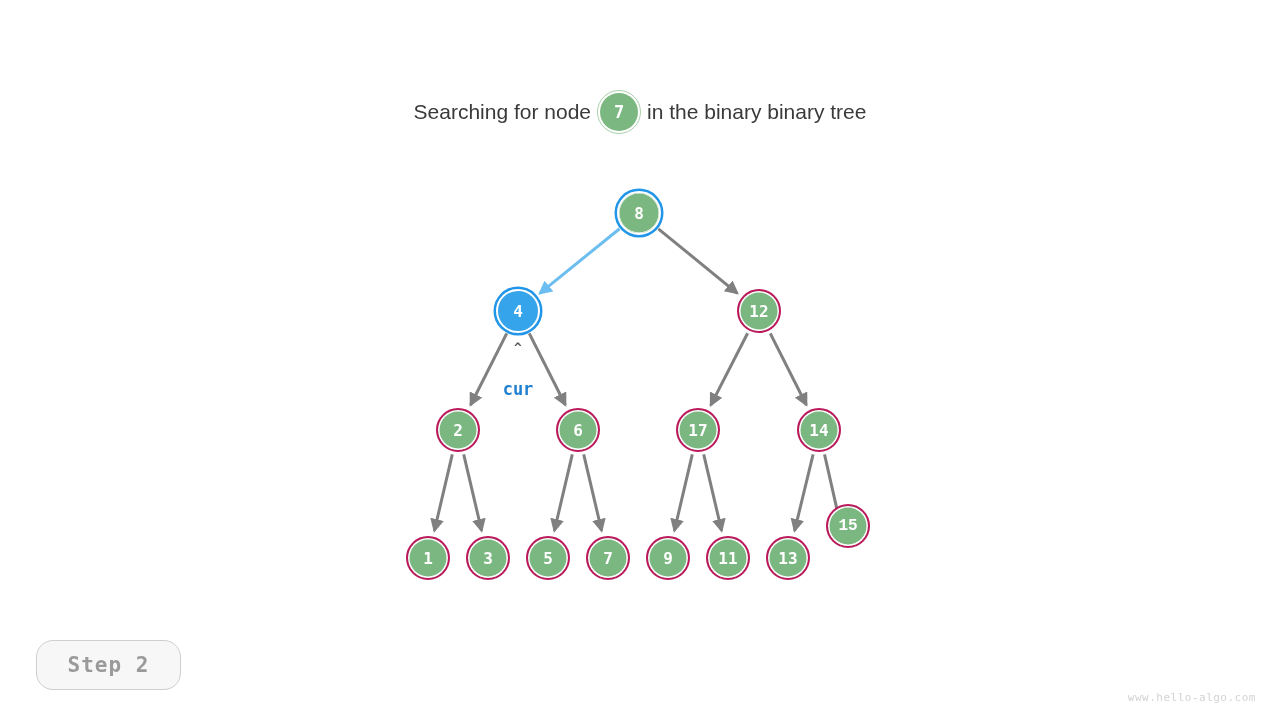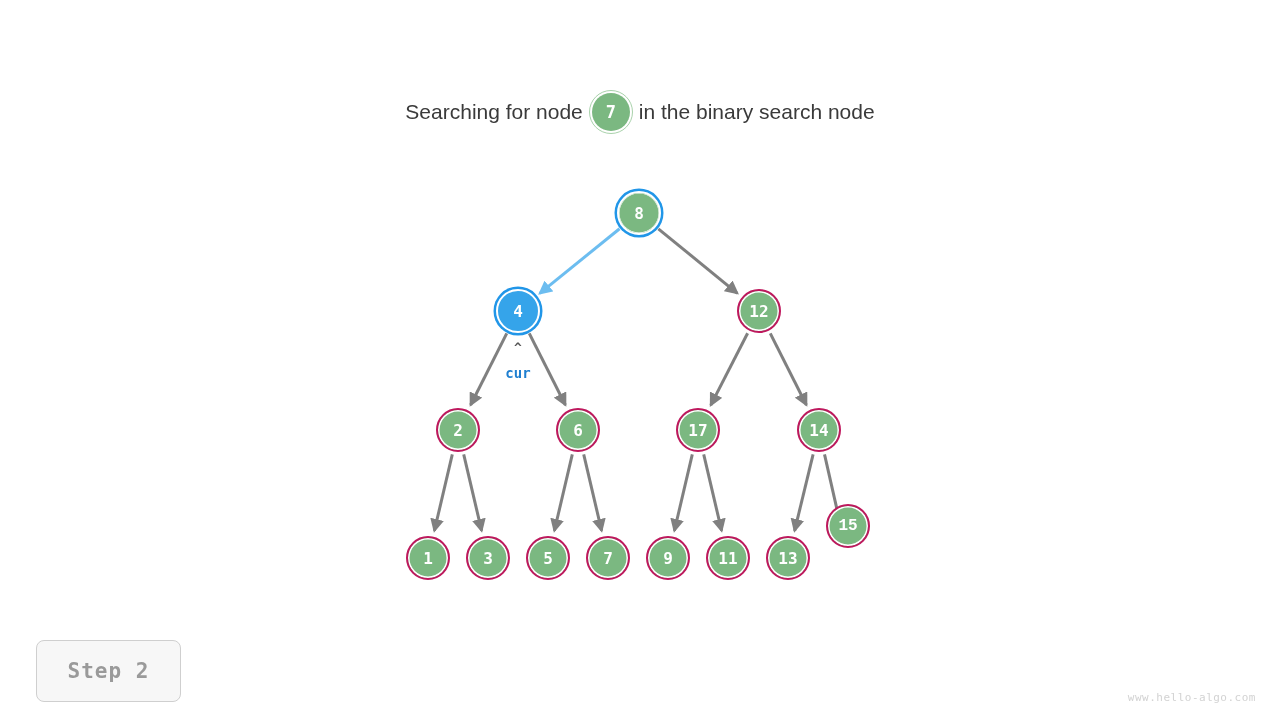--- a/index.html
+++ b/index.html
@@ -128,37 +128,37 @@
   #cur-caret {
     font-family: "DejaVu Sans Mono", monospace;
     font-size: 13px;
     font-weight: 700;
     color: #555555;
     line-height: 12px;
     height: 12px;
   }
   #cur-label {
     font-family: "DejaVu Sans Mono", monospace;
-    font-size: 14px;
+    font-size: 17px;
     font-weight: 700;
     color: #1f7fd0;
     line-height: 22px;
-    margin-top: 8px;
+    margin-top: 24px;
   }
 
   
   #step-badge {
     position: absolute;
     left: 36px;
     top: 640px;
     width: 145px;
-    height: 62px;
+    height: 50px;
     background: #f7f7f7;
     border: 1.5px solid #cfcfcf;
-    border-radius: 8px;
+    border-radius: 17px;
     display: flex;
     align-items: center;
     justify-content: center;
     box-sizing: border-box;
   }
   #step-badge-label {
     font-family: "DejaVu Sans Mono", monospace;
     font-size: 21px;
     font-weight: 700;
     color: #9a9a9a;
@@ -180,21 +180,21 @@
 <body>
 
 <div id="stage">
 
   <div id="title-bar">
     <span class="title-text">Searching for node</span>
     <span class="title-node">
       <span class="outer"></span>
       <span class="inner">7</span>
     </span>
-    <span class="title-text">in the binary search node</span>
+    <span class="title-text">in the binary binary tree</span>
   </div>
 
   <div id="tree-canvas">
     <svg id="edge-layer" viewBox="0 0 1280 720" width="1280" height="720" xmlns="http://www.w3.org/2000/svg">
       <defs>
         <marker id="arrow-gray" viewBox="0 0 10 10" refX="8.5" refY="5" markerWidth="4.6" markerHeight="4.6" orient="auto-start-reverse">
           <path d="M 0 0 L 10 5 L 0 10 z" fill="#808080"></path>
         </marker>
         <marker id="arrow-blue" viewBox="0 0 10 10" refX="8.5" refY="5" markerWidth="4.6" markerHeight="4.6" orient="auto-start-reverse">
           <path d="M 0 0 L 10 5 L 0 10 z" fill="#6cbdf0"></path>

